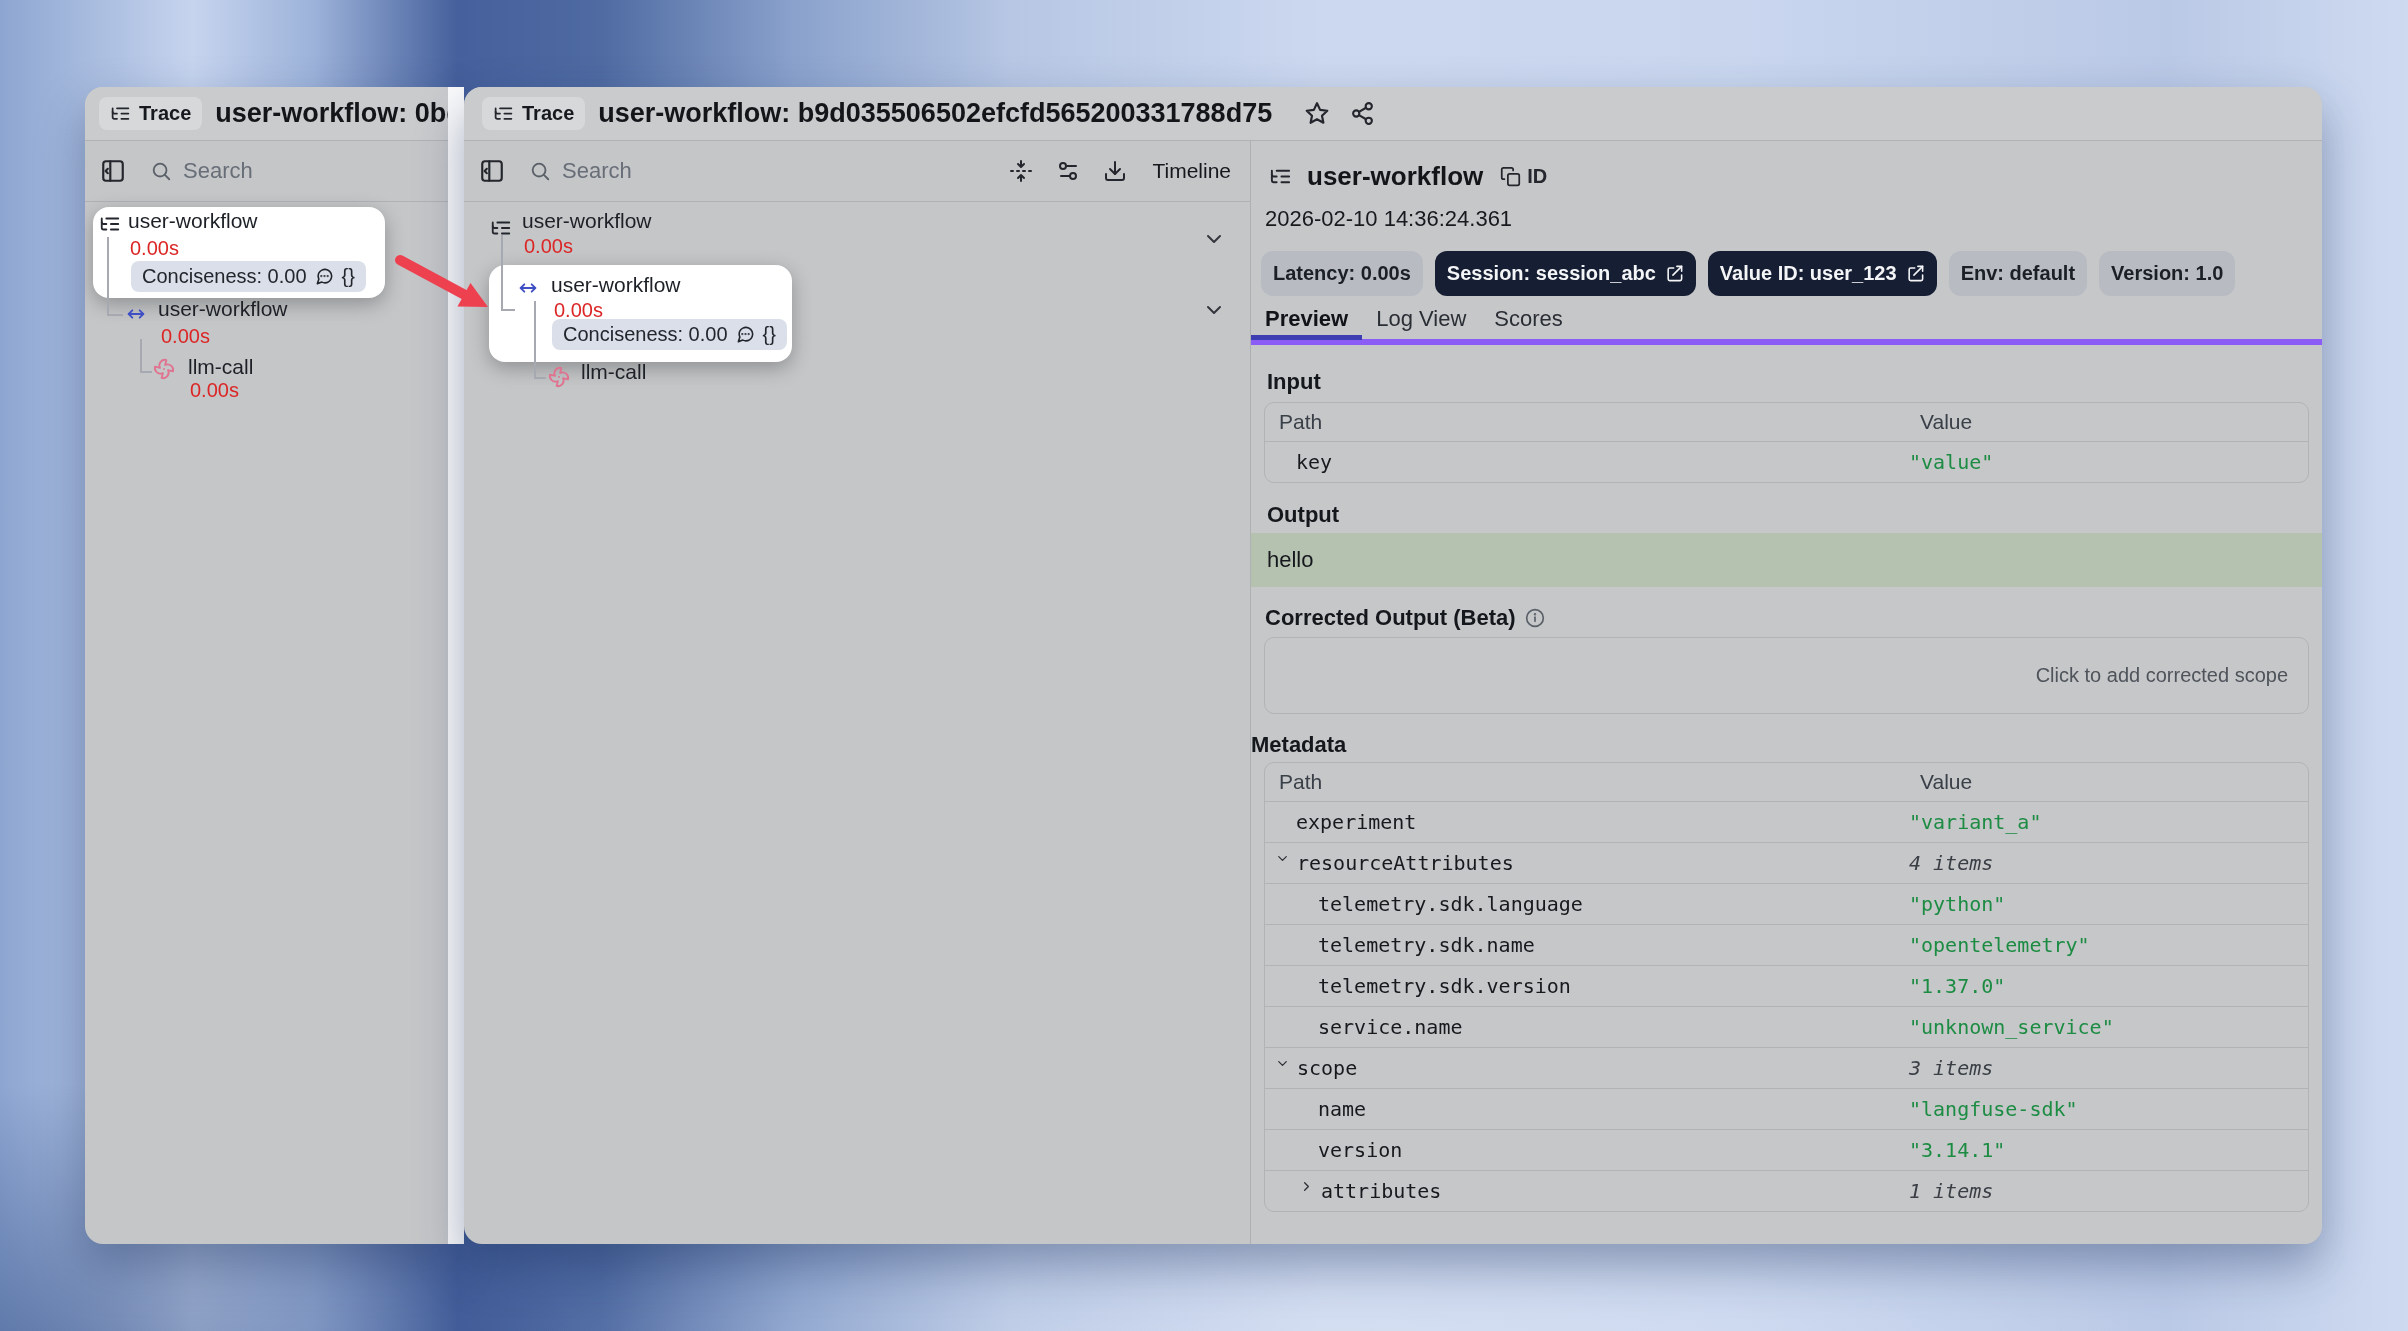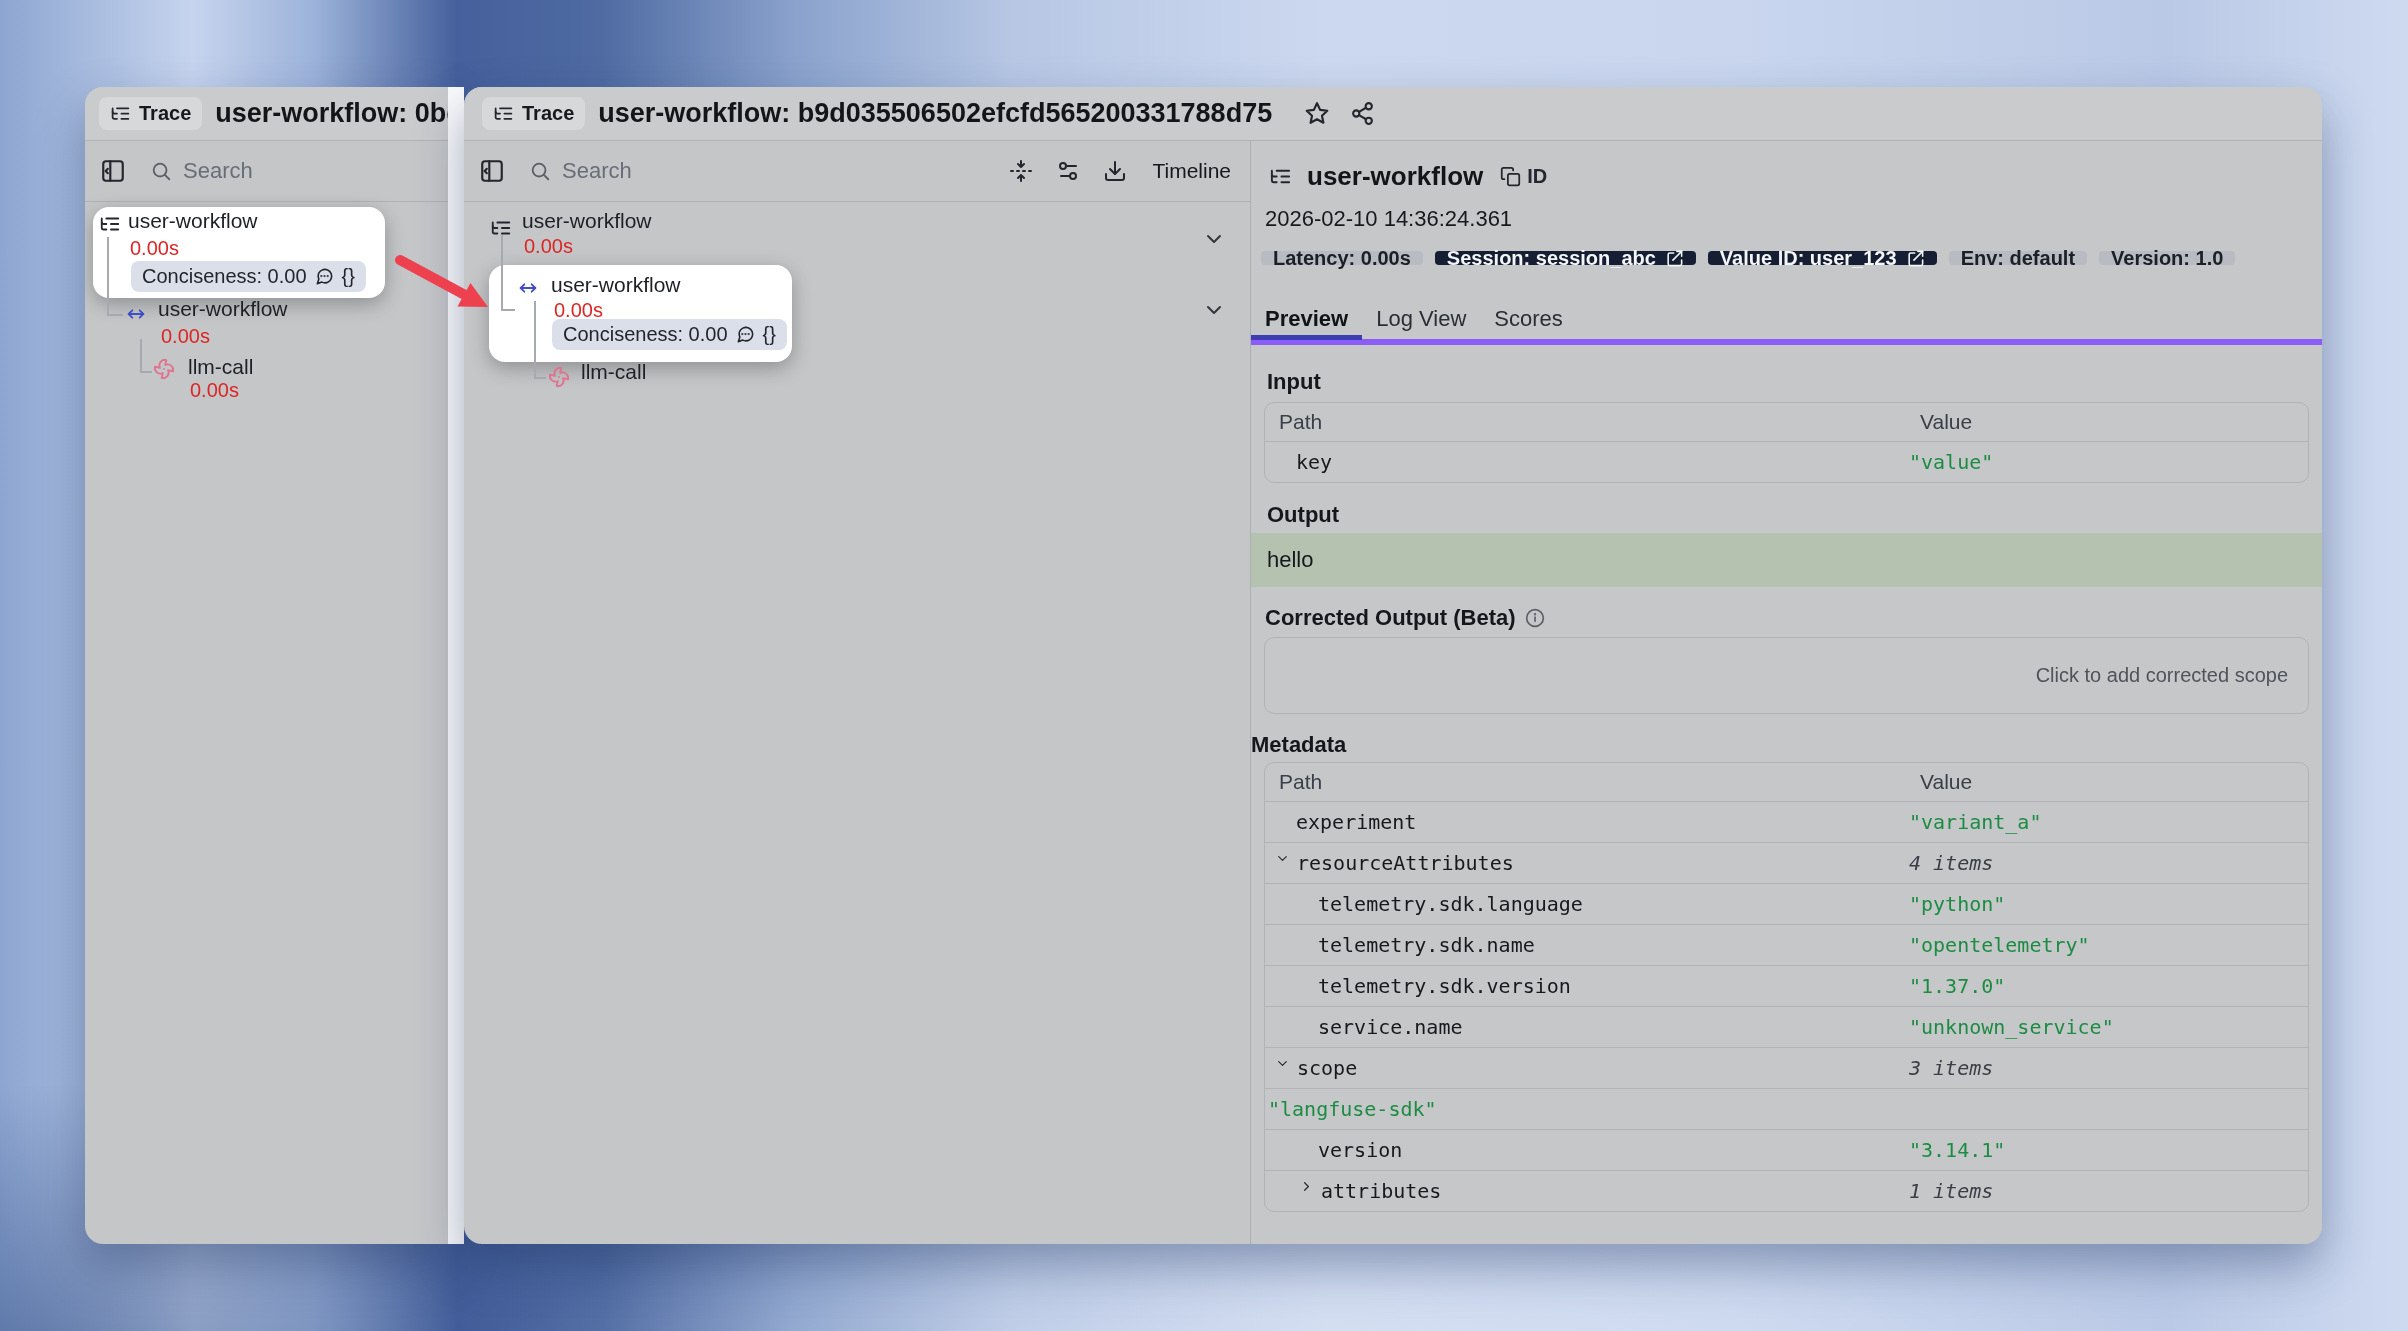--- a/index.html
+++ b/index.html
@@ -26,21 +26,21 @@
   .guide{position:absolute;background:#a6aab0;z-index:2;}
   .tnode{position:absolute;z-index:3;}
   .node-name{font-size:21px;color:#1d2127;}
   .dur{font-size:20px;color:#dc2626;}
   .score-pill{display:inline-flex;align-items:center;gap:8px;height:31px;padding:0 11px;background:#dadfe9;border-radius:8px;font-size:20px;color:#23262c;}
   .detail{position:absolute;left:786px;top:54px;width:1071px;height:1103px;border-left:1px solid #aeb0b3;background:#c6c7c9;}
   .d-abs{position:absolute;}
   .d-title{font-size:26px;font-weight:700;color:#141519;}
   .id-label{font-size:20px;font-weight:600;color:#24272d;}
   .date{font-size:22px;color:#17191d;}
-  .badge{display:inline-flex;align-items:center;gap:9px;height:14px;padding:0 12px;border-radius:4px;font-size:20px;font-weight:700;}
+  .badge{display:inline-flex;align-items:center;gap:9px;height:45px;padding:0 12px;border-radius:12px;font-size:20px;font-weight:700;}
   .badge.light{background:#b8bbc1;color:#1b1f26;}
   .badge.dark{background:#161e33;color:#f4f5f7;}
   .tabs{position:absolute;left:0;right:0;top:157px;height:41px;border-bottom:6px solid #8b5cf6;display:flex;}
   .tab{position:relative;padding:0 14px;font-size:22px;color:#2a2e35;display:flex;align-items:flex-start;padding-top:8px;}
   .tab.active{color:#101318;font-weight:600;}
   .tab.active::after{content:"";position:absolute;left:0;right:0;bottom:-1px;height:5px;background:#3d3eb2;}
   .sec-h{font-size:22px;font-weight:600;color:#14171c;}
   .dtable{position:absolute;left:13px;right:13px;border:1px solid #b1b3b6;border-radius:10px;overflow:hidden;}
   .trow{display:grid;grid-template-columns:641px 1fr;align-items:center;height:40px;border-top:1px solid #b1b3b6;}
   .trow.head{height:38px;border-top:none;}
@@ -413,20 +413,23 @@
         <div class="trow">
           <div class="cell-path ind-0c">
             <svg viewBox="0 0 24 24" width="15" height="15" fill="none" stroke="currentColor" stroke-width="2" stroke-linecap="round" stroke-linejoin="round" class="mchev" style="display: block;">
               <path d="m6 9 6 6 6-6"></path>
             </svg>
             <span class="mono">scope</span>
           </div>
           <div class="cell-val"><span class="mono val-items">3 items</span></div>
         </div>
         <div class="trow">
+          <div class="cell-path ind-1">
+            <span class="mono">name</span>
+          </div>
           <div class="cell-val"><span class="mono val-string">"langfuse-sdk"</span></div>
         </div>
         <div class="trow">
           <div class="cell-path ind-1">
             <span class="mono">version</span>
           </div>
           <div class="cell-val"><span class="mono val-string">"3.14.1"</span></div>
         </div>
         <div class="trow">
           <div class="cell-path ind-1c">

